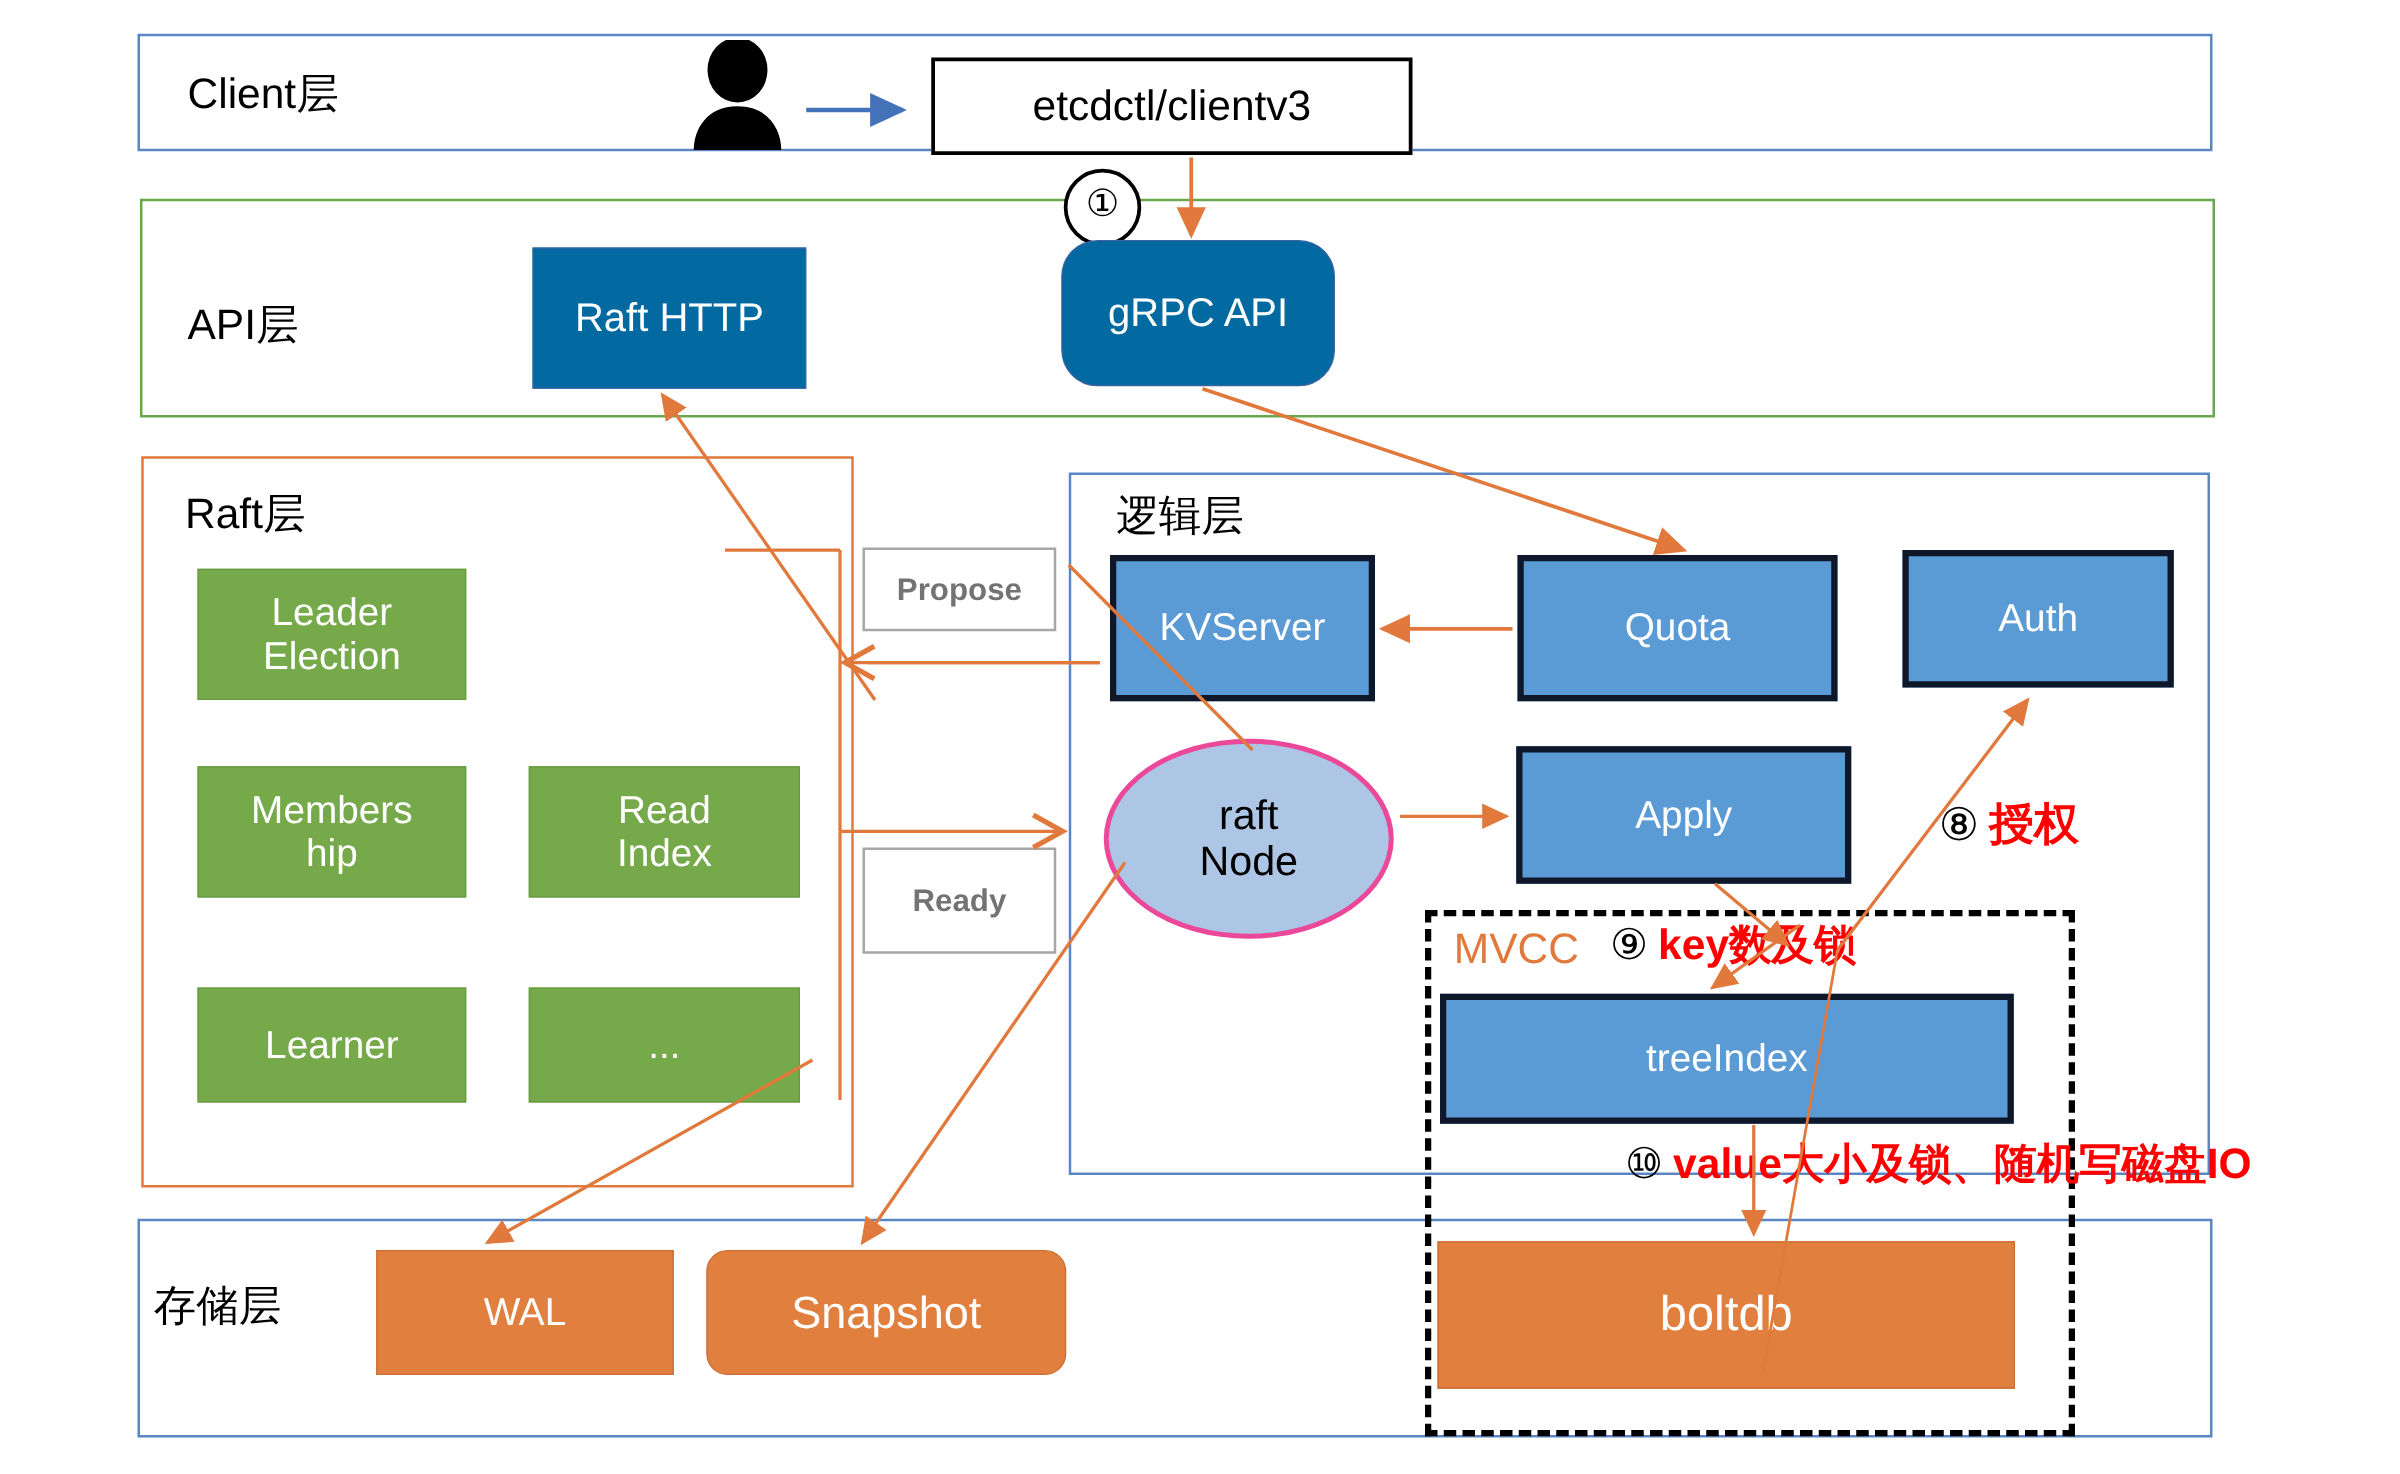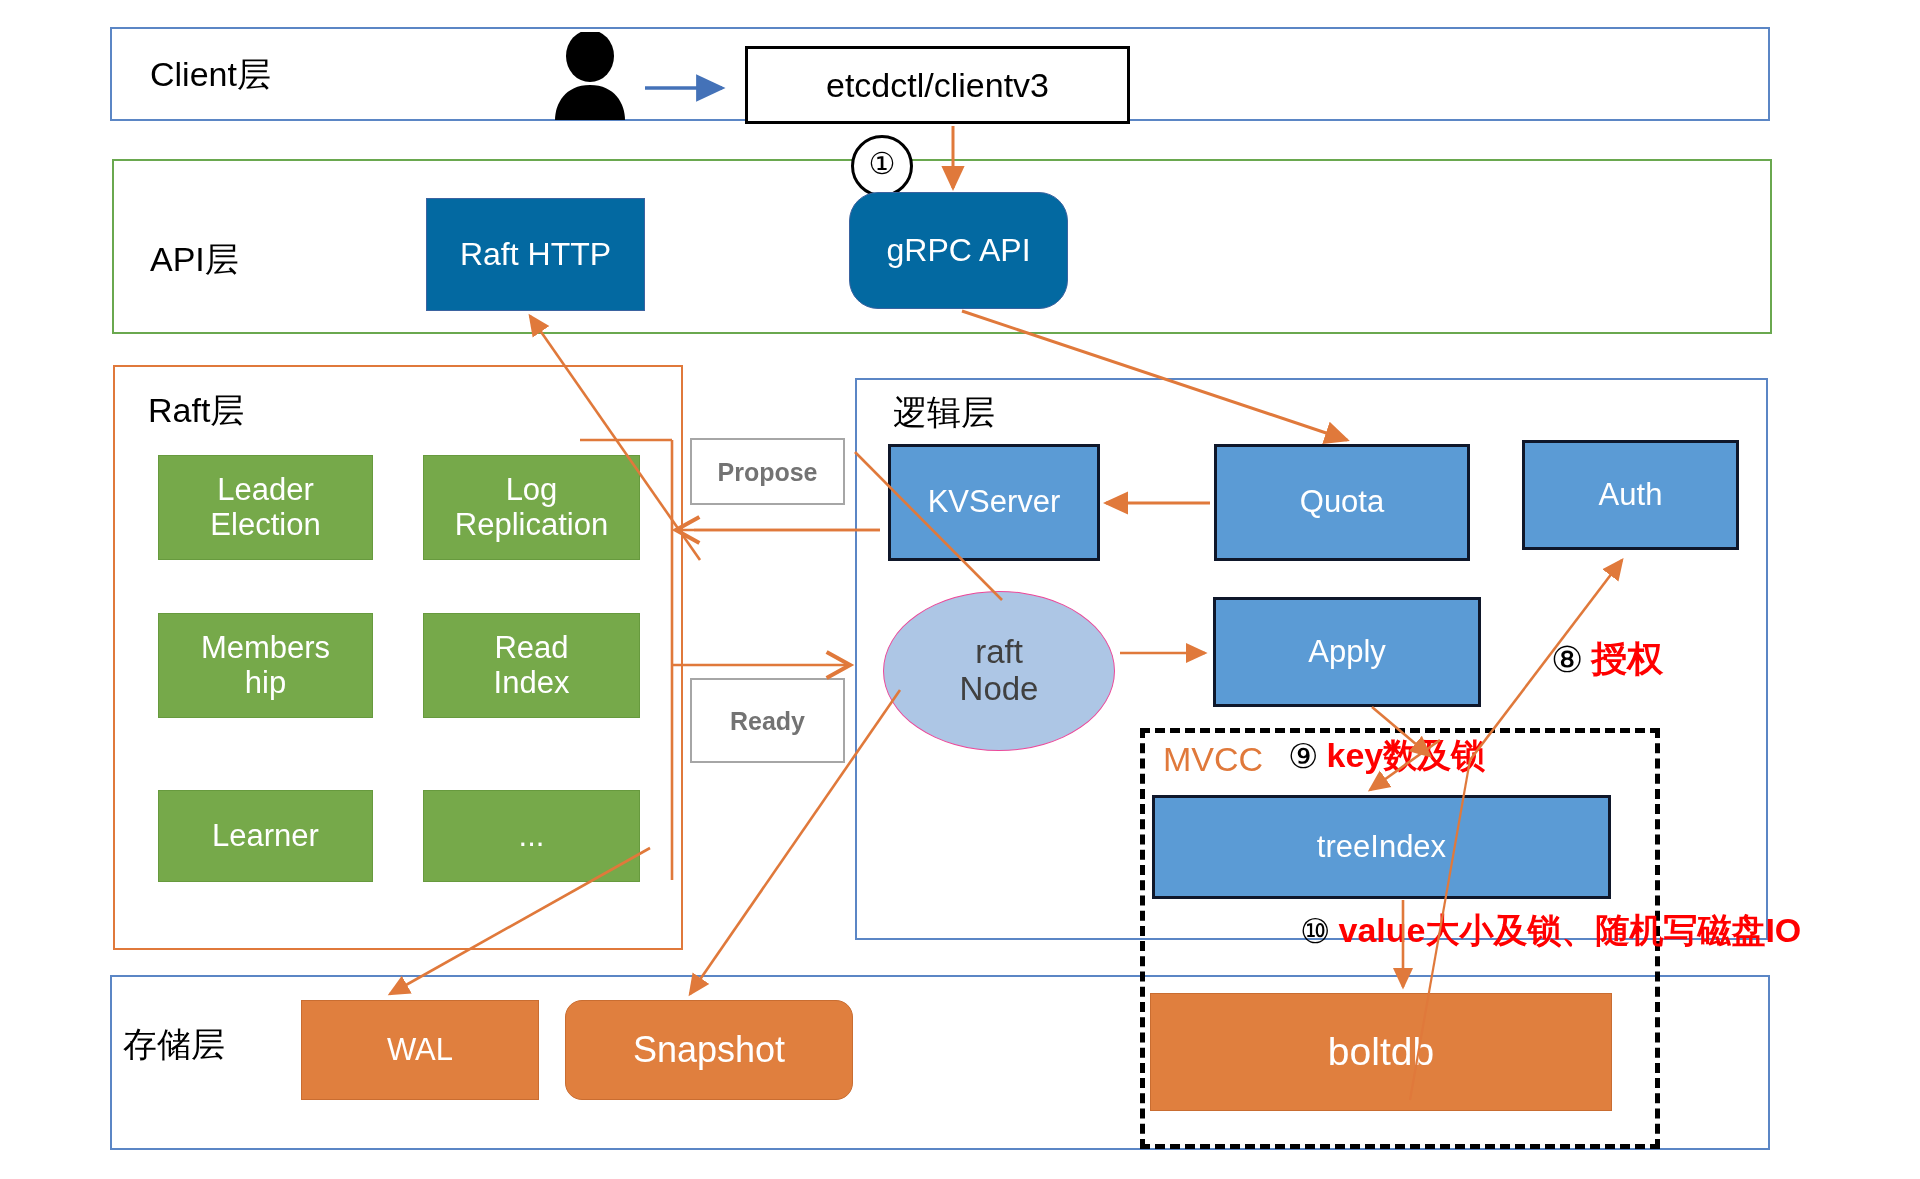--- a/index.html
+++ b/index.html
@@ -9,25 +9,25 @@
   .layer-box{position:absolute;background:transparent;box-sizing:border-box;}
   .layer-blue{border:2px solid #5b86c5;}
   .layer-green{border:2px solid #6aa84f;}
   .layer-orange{border:2px solid #e0793b;}
 
   .layer-title{position:absolute;color:#000;font-weight:400;white-space:nowrap;}
 
   .node{position:absolute;box-sizing:border-box;display:flex;align-items:center;
         justify-content:center;text-align:center;line-height:1.12;color:#fff;}
   .n-blue-dark{background:#0369a1;border:1px solid #3b63a0;}
-  .n-blue{background:#5b9bd5;border:3px solid #0f172a;}
+  .n-blue{background:#5b9bd5;border:5px solid #0f172a;}
   .n-green{background:#76a94a;border:1px solid #679a3e;}
   .n-orange{background:#e07f3e;border:1px solid #c96d31;}
   .n-white{background:#fff;border:3px solid #000;color:#000;}
-  .n-ellipse{background:#adc6e5;border:1px solid #ec4899;border-radius:50%;color:#404040;}
+  .n-ellipse{background:#adc6e5;border:4px solid #ec4899;border-radius:50%;color:#000000;}
   .n-plain{background:#fff;border:2px solid #a6a6a6;color:#737373;font-weight:bold;}
 
   .mvcc-box{position:absolute;box-sizing:border-box;border:5px dashed #000;background:transparent;}
   .mvcc-label{position:absolute;color:#e0793b;white-space:nowrap;}
 
   .anno{position:absolute;white-space:nowrap;display:flex;align-items:center;gap:8px;}
   .anno .num{display:inline-flex;align-items:center;justify-content:center;
               width:34px;height:34px;border:2.5px solid #000;border-radius:50%;
               color:#000;font-size:24px;line-height:1;box-sizing:border-box;}
   .anno .txt{color:#ff0000;font-weight:bold;}
@@ -80,24 +80,20 @@
 
   <div class="node n-blue-dark" style="left:849px;top:192px;width:219px;height:117px;font-size:32px;border-radius:29px;">
     <span>gRPC API</span>
   </div>
 
   <div class="node n-green" style="left:158px;top:455px;width:215px;height:105px;font-size:31px;flex-direction:column;">
     <span>Leader</span>
     <span>Election</span>
   </div>
 
-  <div class="node n-green" style="left:423px;top:455px;width:217px;height:105px;font-size:31px;flex-direction:column;">
-    <span>Log</span>
-    <span>Replication</span>
-  </div>
 
   <div class="node n-green" style="left:158px;top:613px;width:215px;height:105px;font-size:31px;flex-direction:column;">
     <span>Members</span>
     <span>hip</span>
   </div>
 
   <div class="node n-green" style="left:423px;top:613px;width:217px;height:105px;font-size:31px;flex-direction:column;">
     <span>Read</span>
     <span>Index</span>
   </div>

